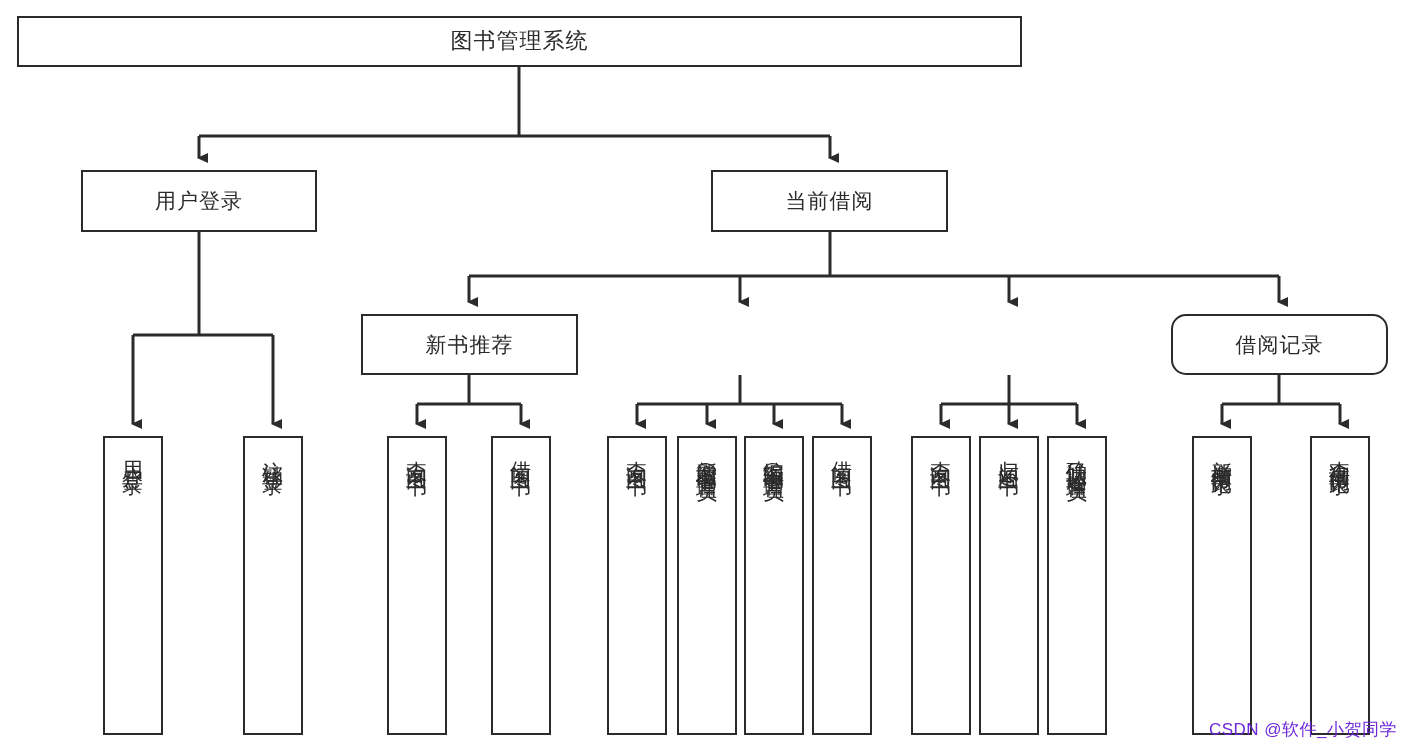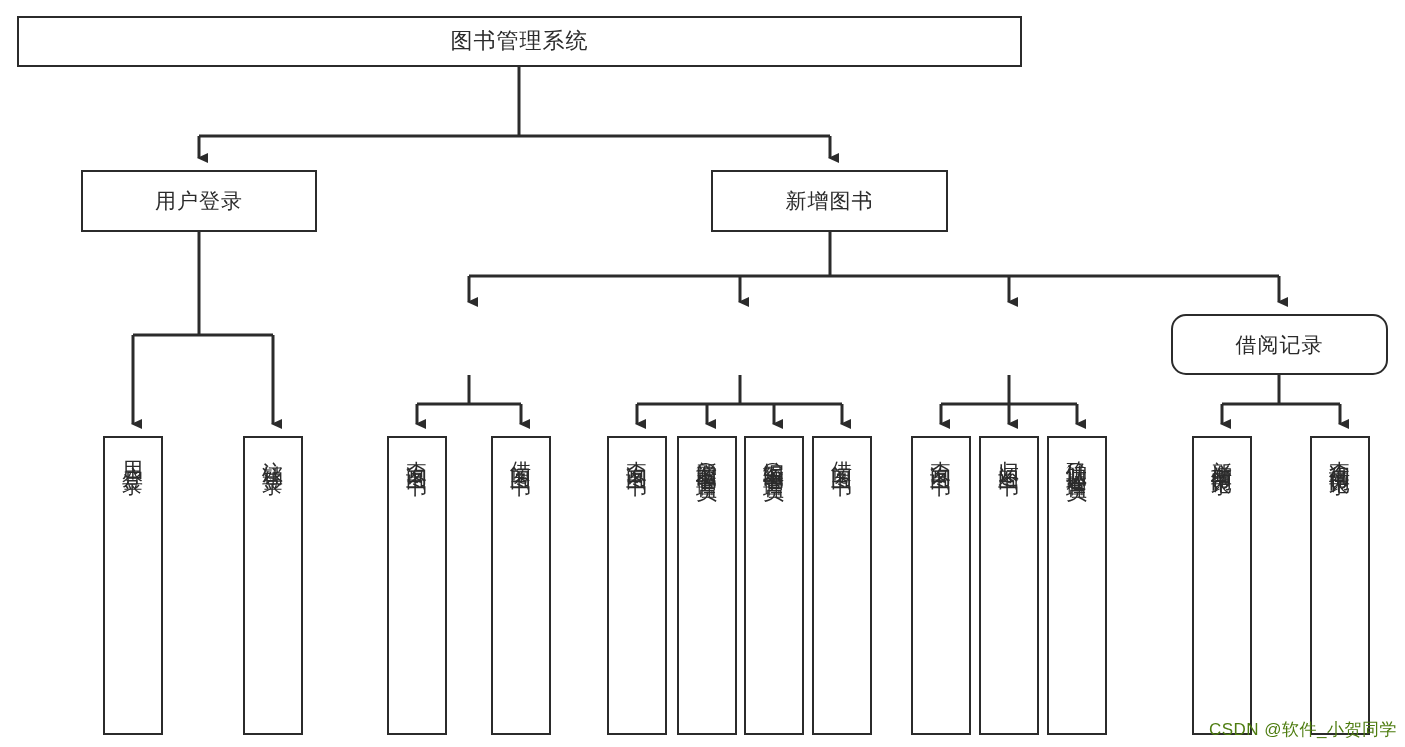--- a/index.html
+++ b/index.html
@@ -58,21 +58,21 @@
     letter-spacing: 3px;
   }
   #root-node .label {
     font-size: 22px;
   }
   #watermark {
     position: absolute;
     right: 8px;
     bottom: 6px;
     font-size: 17px;
-    color: #4d7c0f;
+    color: #6d28d9;
     white-space: nowrap;
     letter-spacing: 0.5px;
   }
 </style>
 </head>
 <body>
 
 <div id="canvas">
 
   <svg class="wires" viewBox="0 0 1405 747">
@@ -126,23 +126,26 @@
   </svg>
 
   <div class="node node-h" id="root-node" style="left:17px; top:16px; width:1005px; height:51px;">
     <span class="label">图书管理系统</span>
   </div>
 
   <div class="node node-h" style="left:81px; top:170px; width:236px; height:62px;">
     <span class="label">用户登录</span>
   </div>
   <div class="node node-h" style="left:711px; top:170px; width:237px; height:62px;">
-    <span class="label">新增图书</span>
+    <span class="label">当前借阅</span>
   </div>
 
+  <div class="node node-h" style="left:361px; top:314px; width:217px; height:61px;">
+    <span class="label">新书推荐</span>
+  </div>
   <div class="node node-h" style="left:1171px; top:314px; width:217px; height:61px;border-radius:15px;">
     <span class="label">借阅记录</span>
   </div>
 
   <div class="node node-v" style="left:103px; top:436px; width:60px; height:299px;">
     <span class="label">用户登录</span>
   </div>
   <div class="node node-v" style="left:243px; top:436px; width:60px; height:299px;">
     <span class="label">注销登录</span>
   </div>

